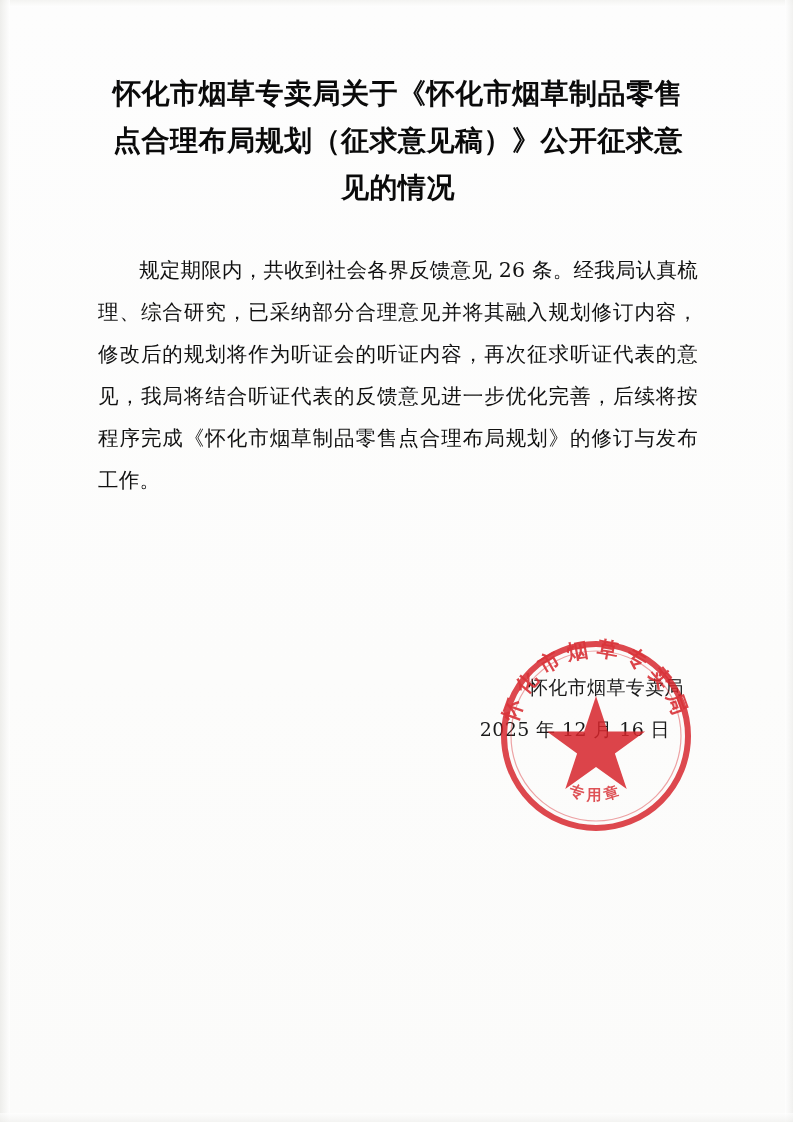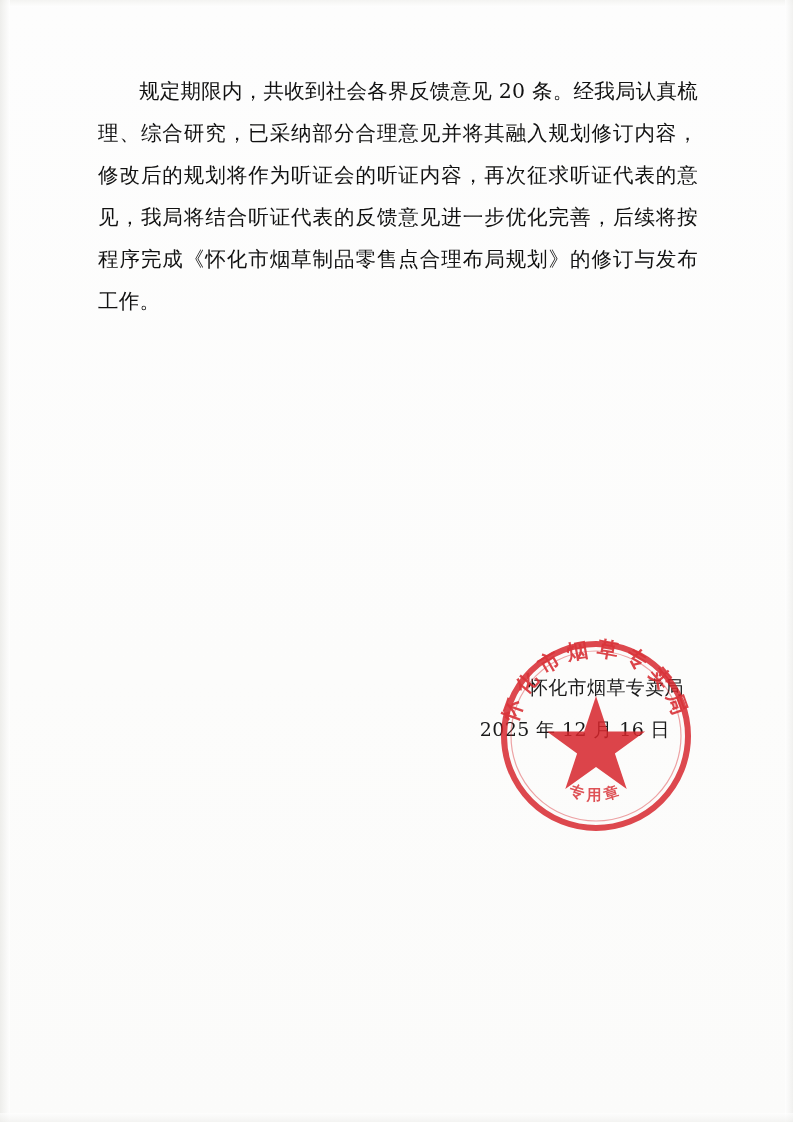--- a/index.html
+++ b/index.html
@@ -113,23 +113,24 @@
 <body>
 
 <div class="page">
   <div class="page-edge-top"></div>
   <div class="page-edge-left"></div>
   <div class="page-edge-right"></div>
   <div class="page-edge-bottom"></div>
 
   <div class="content">
 
+    <h1 class="doc-title">怀化市烟草专卖局关于《怀化市烟草制品零售点合理布局规划（征求意见稿）》公开征求意见的情况</h1>
 
 
-    <p class="para">规定期限内，共收到社会各界反馈意见 20 条。经我局认真梳理、综合研究，已采纳部分合理意见并将其融入规划修订内容，修改后的规划将作为听证会的听证内容，再次征求听证代表的意见，我局将结合听证代表的反馈意见进一步优化完善，后续将按程序完成《怀化市烟草制品零售点合理布局规划》的修订与发布工作。</p>
+    <p class="para">规定期限内，共收到社会各界反馈意见 26 条。经我局认真梳理、综合研究，已采纳部分合理意见并将其融入规划修订内容，修改后的规划将作为听证会的听证内容，再次征求听证代表的意见，我局将结合听证代表的反馈意见进一步优化完善，后续将按程序完成《怀化市烟草制品零售点合理布局规划》的修订与发布工作。</p>
 
     <div class="signature-block">
       <div class="sign-line">怀化市烟草专卖局</div>
       <div class="sign-line sign-date">2025 年 12 月 16 日</div>
     </div>
 
     <div class="seal">
       <svg width="212" height="212" viewBox="0 0 212 212" xmlns="http://www.w3.org/2000/svg">
         <defs>
           <path id="sealArcTop" d="M 26,106 A 80,80 0 0 1 186,106"></path>

